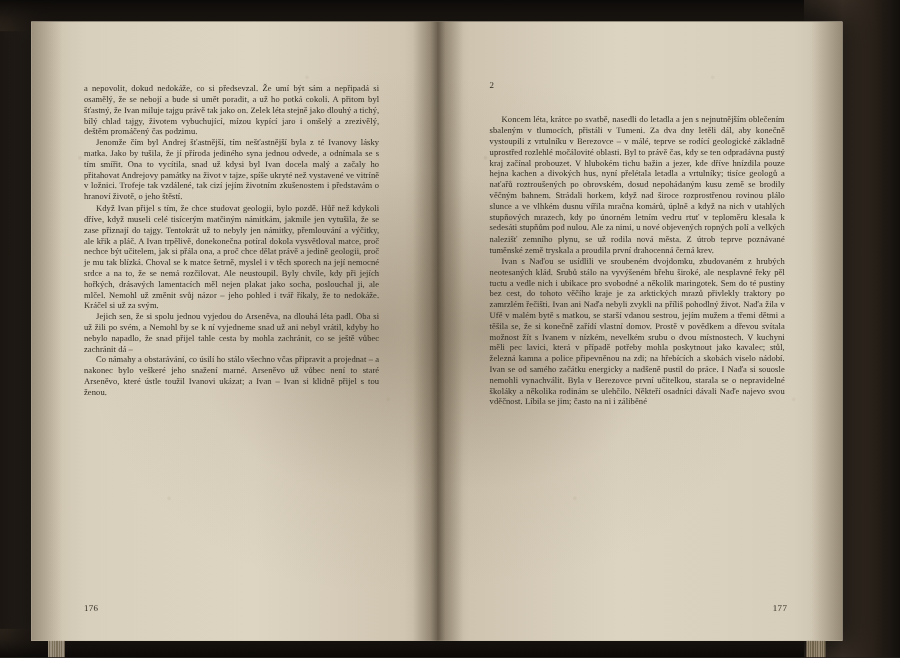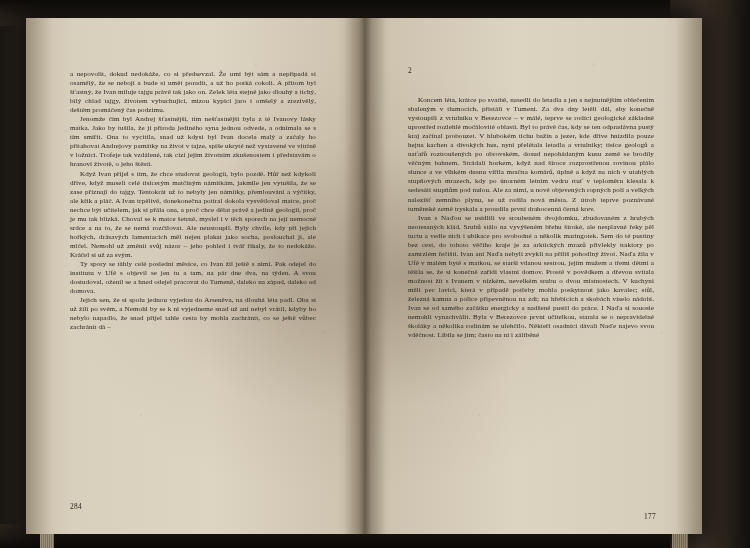--- a/index.html
+++ b/index.html
@@ -140,21 +140,21 @@
     font-size: 7.4px;
     color: #2c2820;
     letter-spacing: 0.04em;
   }
   .folio.left {
     left: 44px;
     bottom: 23px;
   }
   .folio.right {
     right: 46px;
-    bottom: 13px;
+    bottom: 23px;
   }
   
   .edge-shade-l {
     position: absolute;
     left: 0; top: 0; bottom: 0; width: 26px;
     background: linear-gradient(to right, rgba(70,56,38,0.35), rgba(70,56,38,0));
     pointer-events: none;
   }
   .edge-shade-r {
     position: absolute;
@@ -190,24 +190,24 @@
     <div class="stack-left"></div>
     <div class="stack-right"></div>
 
     <div class="page left">
       <div class="speckle"></div>
       <div class="edge-shade-l"></div>
       <div class="text-col left">
         <p class="noind">a nepovolit, dokud nedokáže, co si předsevzal. Že umí být sám a nepřipadá si osamělý, že se nebojí a bude si umět poradit, a už ho potká cokoli. A přitom byl šťastný, že Ivan miluje tajgu právě tak jako on. Zelek léta stejně jako dlouhý a tichý, bílý chlad tajgy, životem vybuchující, mízou kypící jaro i omšelý a zrezivělý, deštěm promáčený čas podzimu.</p>
         <p class="ind">Jenomže čím byl Andrej šťastnější, tím nešťastnější byla z té Ivanovy lásky matka. Jako by tušila, že jí příroda jediného syna jednou odvede, a odnímala se s tím smířit. Ona to vycítila, snad už kdysi byl Ivan docela malý a začaly ho přitahovat Andrejovy památky na život v tajze, spíše ukryté než vystavené ve vitríně v ložnici. Trofeje tak vzdálené, tak cizí jejím životním zkušenostem i představám o hranoví životě, o jeho štěstí.</p>
         <p class="ind">Když Ivan přijel s tím, že chce studovat geologii, bylo pozdě. Hůř než kdykoli dříve, když museli celé tisícerým matčiným námitkám, jakmile jen vytušila, že se zase přiznají do tajgy. Tentokrát už to nebyly jen námitky, přemlouvání a výčitky, ale křik a pláč. A Ivan trpělivě, donekonečna potíral dokola vysvětloval matce, proč nechce být učitelem, jak si přála ona, a proč chce dělat právě a jedině geologii, proč je mu tak blízká. Choval se k matce šetrně, myslel i v těch sporech na její nemocné srdce a na to, že se nemá rozčilovat. Ale neustoupil. Byly chvíle, kdy při jejích hořkých, drásavých lamentacích měl nejen plakat jako socha, poslouchal ji, ale mlčel. Nemohl už změnit svůj názor – jeho pohled i tvář říkaly, že to nedokáže. Kráčel si už za svým.</p>
-        <p class="ind">Ty spory se táhly celé poslední měsíce, co Ivan žil ještě s nimi. Pak odejel do institutu v Ufě s objevil se jen tu a tam, na pár dne dva, na týden. A svou dostudoval, oženil se a hned odejel pracovat do Tumeně, daleko na západ, daleko od domova.</p>
         <p class="ind">Jejich sen, že si spolu jednou vyjedou do Arseněva, na dlouhá léta padl. Oba si už žili po svém, a Nemohl by se k ní vyjedneme snad už ani nebyl vrátil, kdyby ho nebylo napadlo, že snad přijel tahle cesta by mohla zachránit, co se ještě vůbec zachránit dá –</p>
+        <p class="ind">Co námahy a obstarávání, co úsilí ho stálo všechno včas připravit a projednat – a nakonec bylo veškeré jeho snažení marné. Arseněvo už vůbec není to staré Arseněvo, které ústle toužil Ivanovi ukázat; a Ivan – Ivan si klidně přijel s tou ženou.</p>
       </div>
-      <div class="folio left">284</div>
+      <div class="folio left">176</div>
     </div>
 
     <div class="page right">
       <div class="speckle"></div>
       <div class="edge-shade-r"></div>
       <div class="chap-num" style="left:44px;">2</div>
       <div class="text-col right" style="left:44px;">
         <p class="ind">Koncem léta, krátce po svatbě, nasedli do letadla a jen s nejnutnějším oblečením sbaleným v tlumocích, přistáli v Tumeni. Za dva dny letěli dál, aby konečně vystoupili z vrtulníku v Berezovce – v málé, teprve se rodící geologické základně uprostřed rozlehlé močálovité oblasti. Byl to právě čas, kdy se ten odpradávna pustý kraj začínal probouzet. V hlubokém tichu bažin a jezer, kde dříve hnízdila pouze hejna kachen a divokých hus, nyní přelétala letadla a vrtulníky; tisíce geologů a naťařů roztroušených po obrovském, dosud nepohádaným kusu země se brodily věčným bahnem. Strádali horkem, když nad široce rozprostřenou rovinou plálo slunce a ve vlhkém dusnu vířila mračna komárů, úplně a když na nich v utahlých stupňových mrazech, kdy po únorném letním vedru rtuť v teploměru klesala k sedesáti stupňům pod nulou. Ale za nimi, u nové objevených ropných polí a velkých nalezišť zemního plynu, se už rodila nová města. Z útrob teprve poznávané tuměnské země tryskala a proudila první drahocenná černá krev.</p>
         <p class="ind">Ivan s Naďou se usídlili ve sroubeném dvojdomku, zbudovaném z hrubých neotesaných klád. Srubů stálo na vyvýšeném břehu široké, ale nesplavné řeky pěl tuctu a vedle nich i ubikace pro svobodné a několik maringotek. Sem do té pustiny bez cest, do tohoto věčího kraje je za arktických mrazů přivlekly traktory po zamrzlém řečišti. Ivan ani Naďa nebyli zvykli na příliš pohodlný život. Naďa žila v Ufě v malém bytě s matkou, se starší vdanou sestrou, jejím mužem a třemi dětmi a těšila se, že si konečně zařídí vlastní domov. Prostě v povědkem a dřevou svítala možnost žít s Ivanem v nízkém, nevelkém srubu o dvou místnostech. V kuchyni měli pec lavici, která v případě potřeby mohla poskytnout jako kavalec; stůl, železná kamna a police připevněnou na zdi; na hřebících a skobách viselo nádobí. Ivan se od samého začátku energicky a nadšeně pustil do práce. I Naďa si souosle nemohli vynachválit. Byla v Berezovce první učitelkou, starala se o nepravidelné školáky a několika rodinám se ulehčilo. Někteří osadníci dávali Naďe najevo svou vděčnost. Líbila se jim; často na ni i záliběné</p>
       </div>

